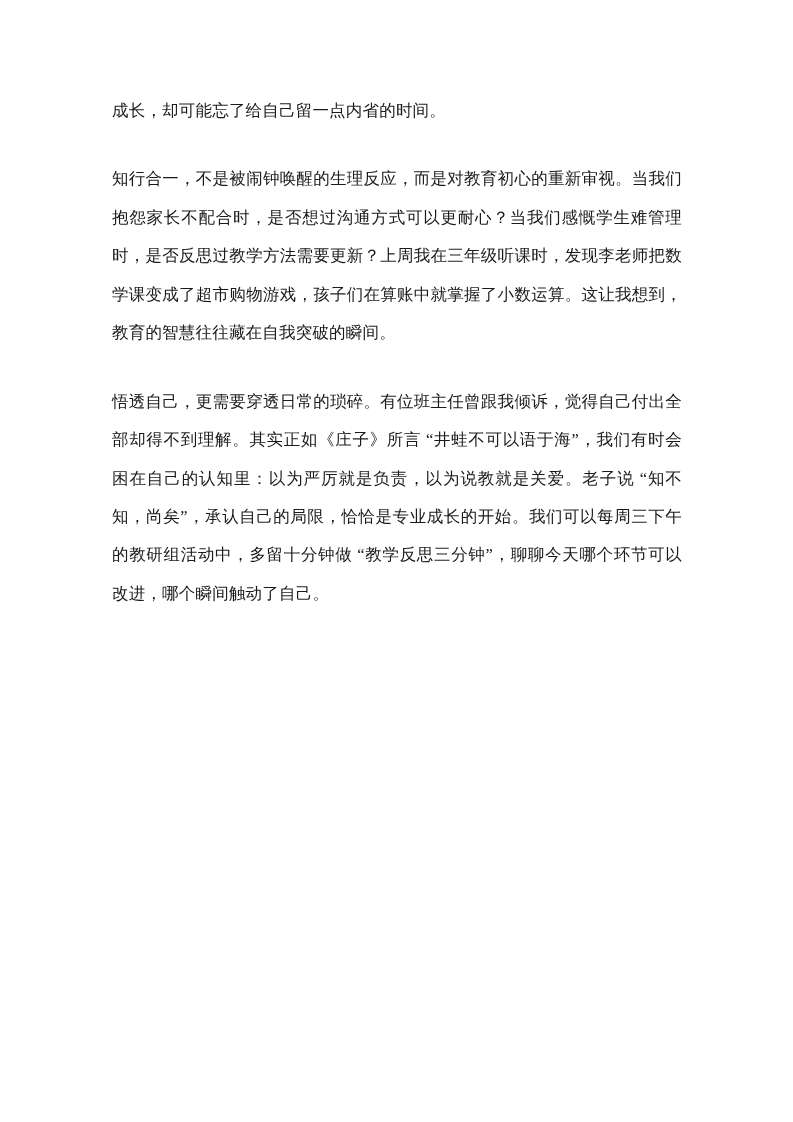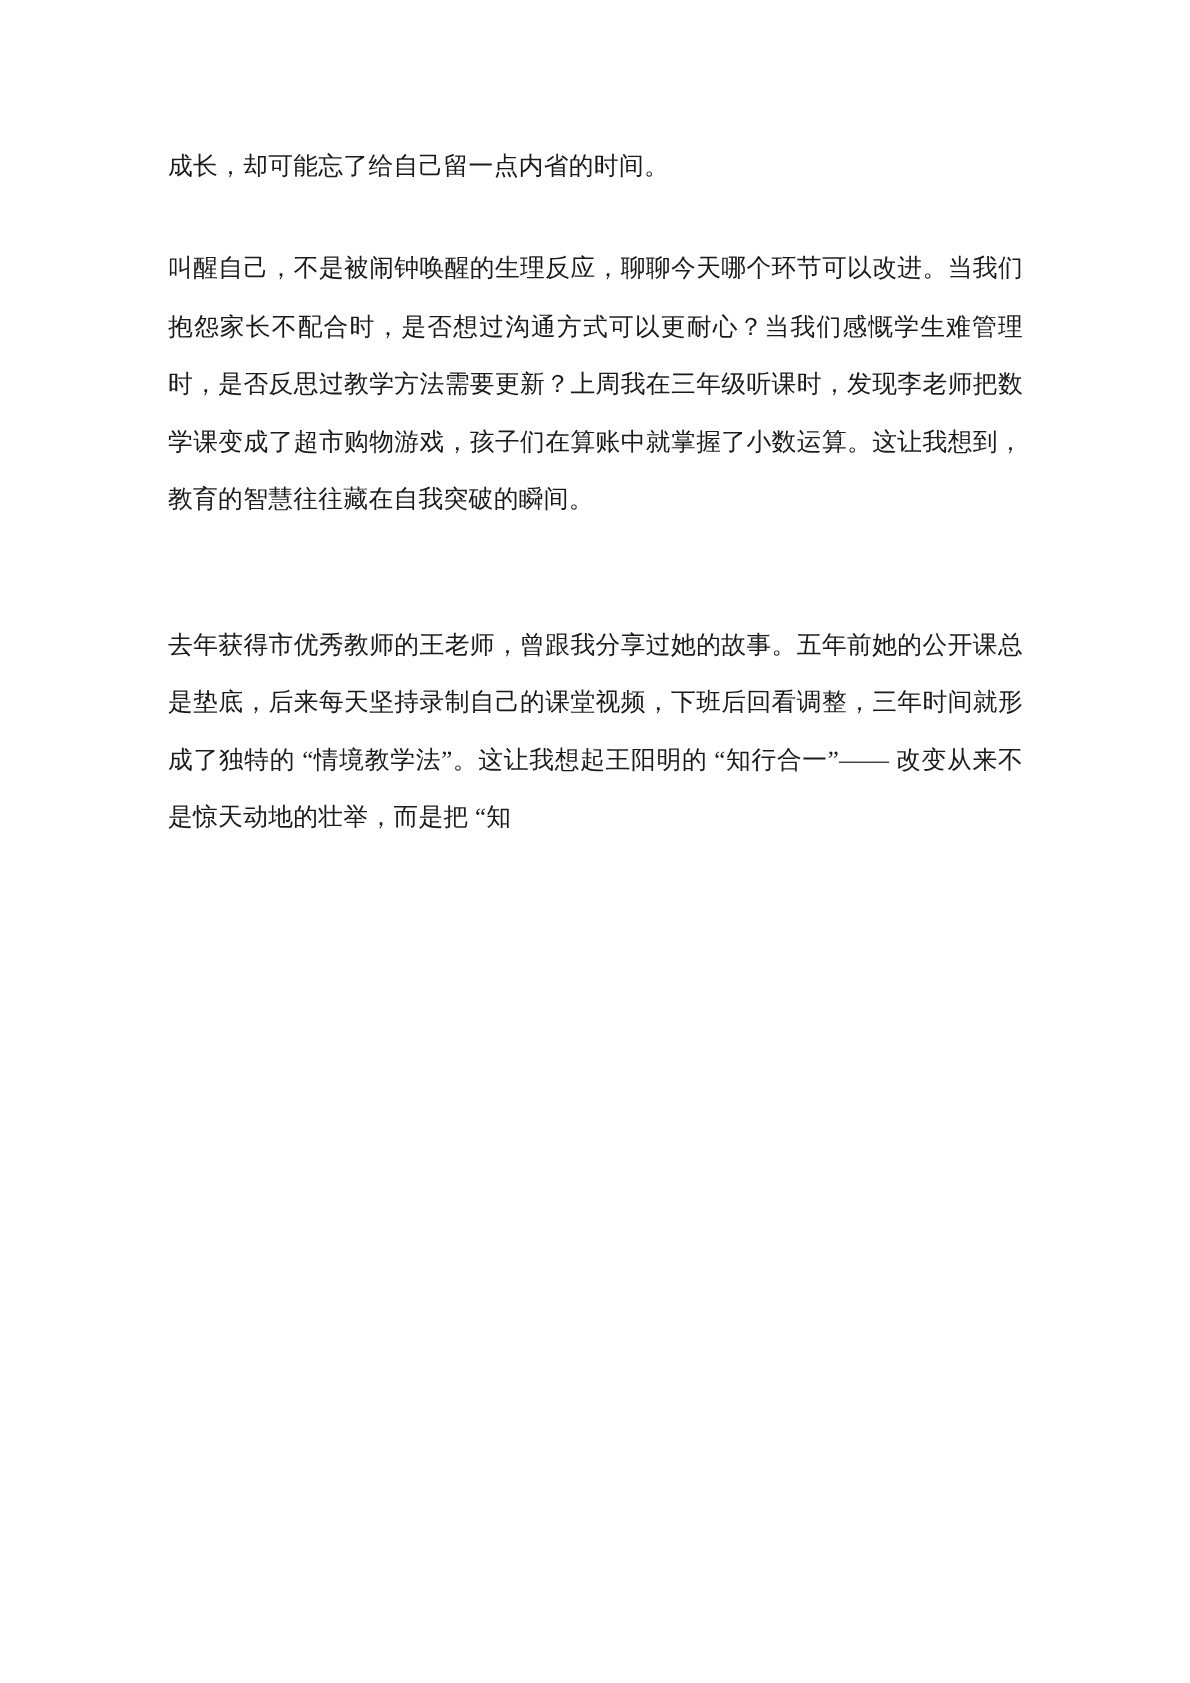--- a/index.html
+++ b/index.html
@@ -55,24 +55,24 @@
   }
 </style>
 </head>
 <body>
 
 <div class="page">
   <div class="content">
 
     <p class="para">成长，却可能忘了给自己留一点内省的时间。</p>
 
-    <p class="para">叫醒自己，不是被闹钟唤醒的生理反应，聊聊今天哪个环节可以改进。当我们抱怨家长不配合时，是否想过沟通方式可以更耐心？当我们感慨学生难管理时，是否反思过教学方法需要更新？上周我在三年级听课时，发现李老师把数学课变成了超市购物游戏，孩子们在算账中就掌握了小数运算。这让我想到，教育的智慧往往藏在自我突破的瞬间。</p>
+    <p class="para">知行合一，不是被闹钟唤醒的生理反应，而是对教育初心的重新审视。当我们抱怨家长不配合时，是否想过沟通方式可以更耐心？当我们感慨学生难管理时，是否反思过教学方法需要更新？上周我在三年级听课时，发现李老师把数学课变成了超市购物游戏，孩子们在算账中就掌握了小数运算。这让我想到，教育的智慧往往藏在自我突破的瞬间。</p>
 
+    <p class="para">悟透自己，更需要穿透日常的琐碎。有位班主任曾跟我倾诉，觉得自己付出全部却得不到理解。其实正如《庄子》所言 “井蛙不可以语于海”，我们有时会困在自己的认知里：以为严厉就是负责，以为说教就是关爱。老子说 “知不知，尚矣”，承认自己的局限，恰恰是专业成长的开始。我们可以每周三下午的教研组活动中，多留十分钟做 “教学反思三分钟”，聊聊今天哪个环节可以改进，哪个瞬间触动了自己。</p>
 
     <div class="spacer-lg"></div>
 
 
     <div class="spacer-lg"></div>
 
-    <p class="para last">去年获得市优秀教师的王老师，曾跟我分享过她的故事。五年前她的公开课总是垫底，后来每天坚持录制自己的课堂视频，下班后回看调整，三年时间就形成了独特的 “情境教学法”。这让我想起王阳明的 “知行合一”—— 改变从来不是惊天动地的壮举，而是把 “知</p>
 
   </div>
 </div>
 
 </body></html>

